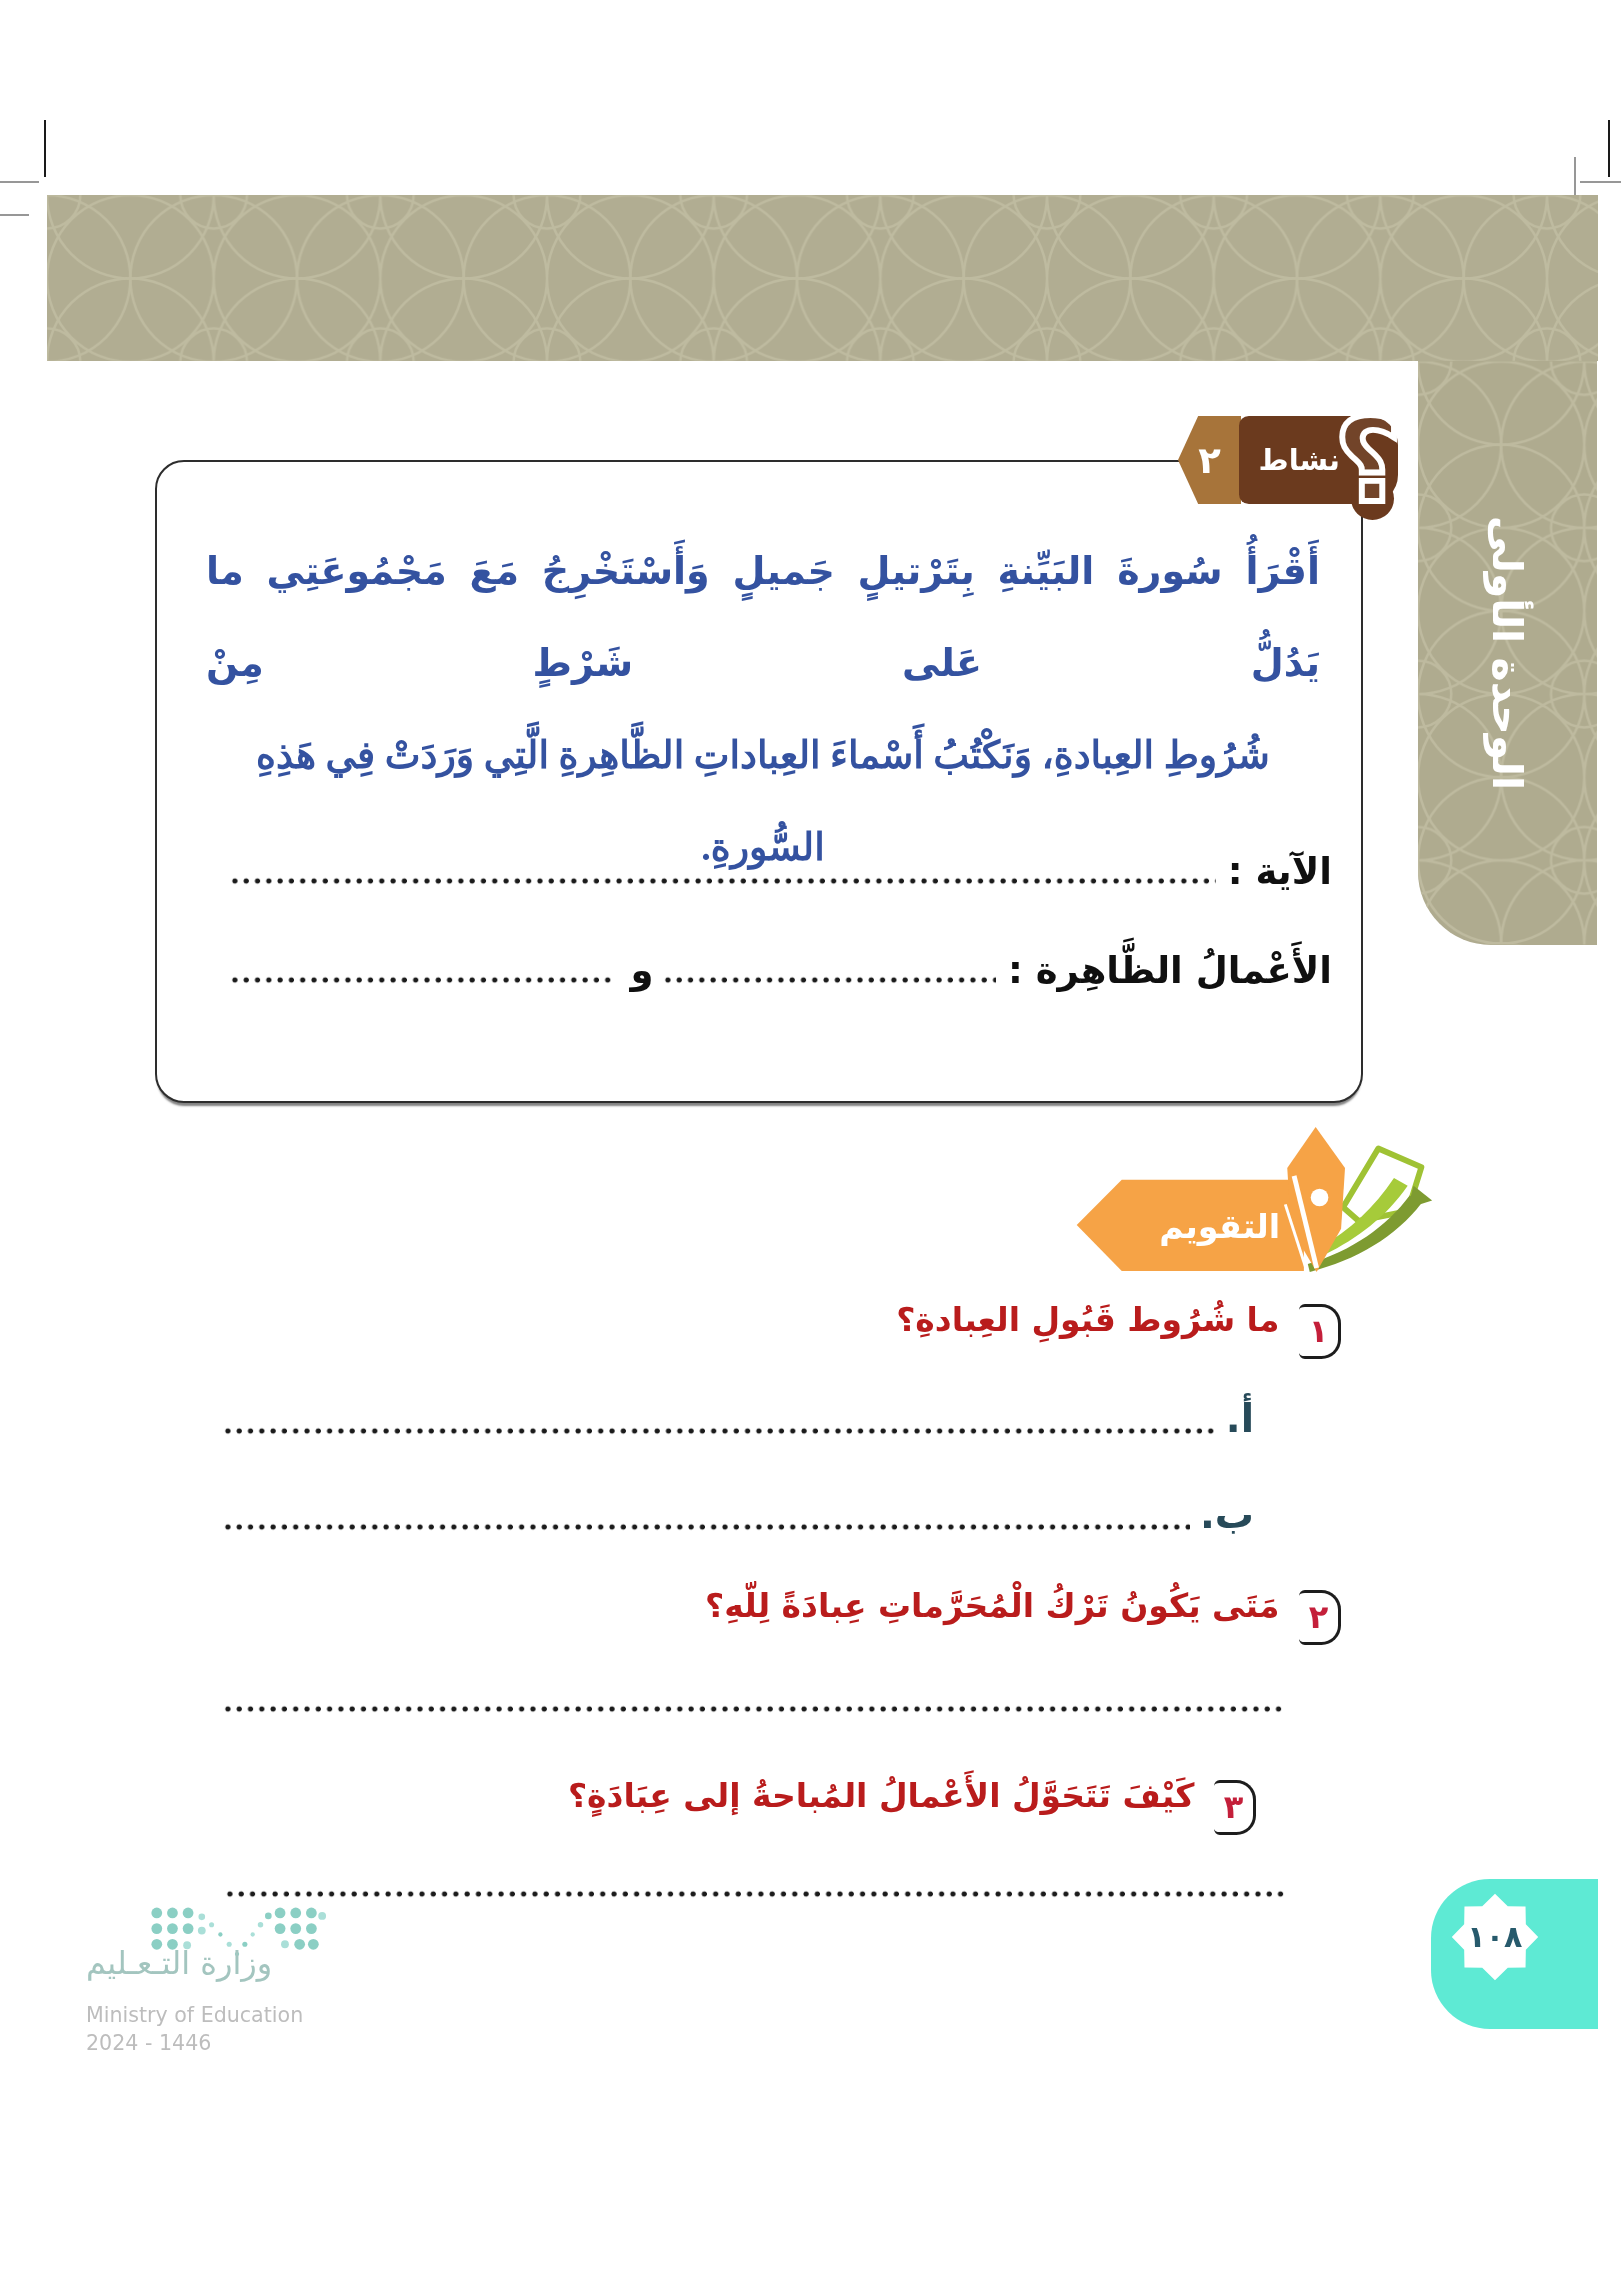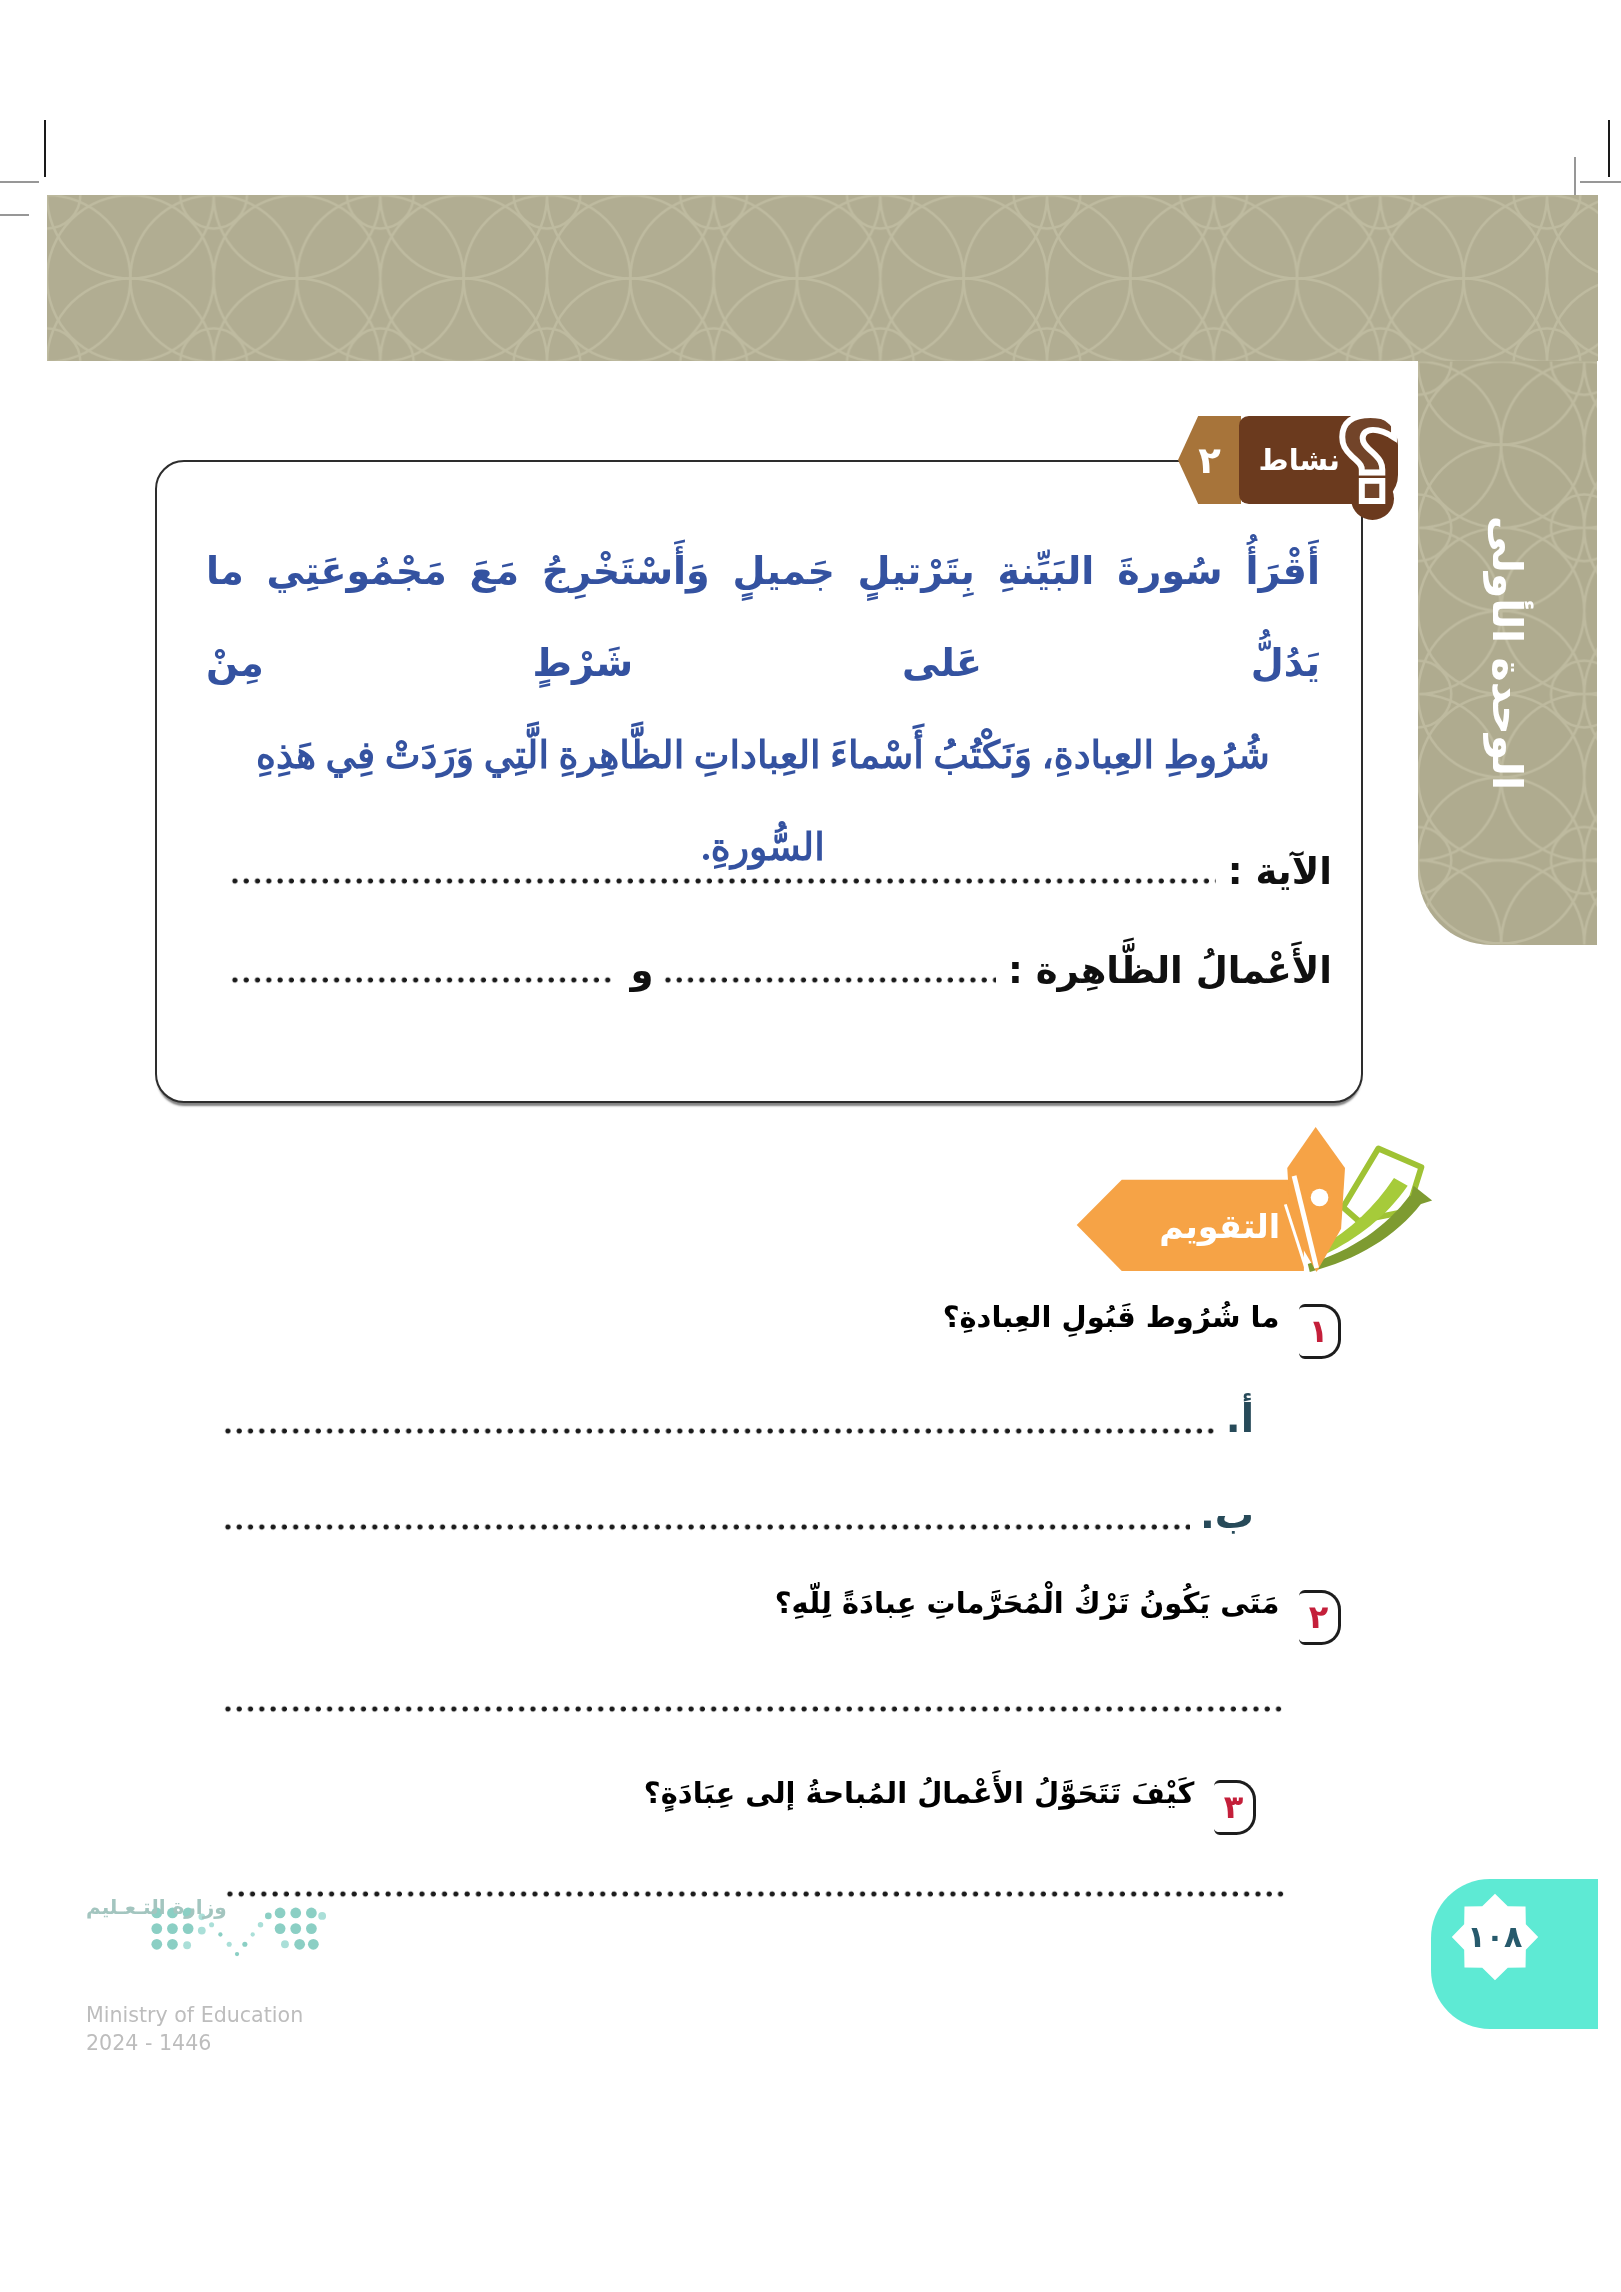--- a/index.html
+++ b/index.html
@@ -47,29 +47,29 @@
       font-size:116px;font-weight:700;color:rgba(255,255,255,.05);-webkit-text-stroke:5.9px #ffffff;}
 
   
   .eval-svg{position:absolute;left:1063px;top:1111px;width:377px;height:172px;}
 
   
   .q-row{position:absolute;display:flex;direction:rtl;gap:19.6px;align-items:flex-start;}
   .q-badge{flex:0 0 auto;width:39px;height:49px;border:3.4px solid #1d1d1d;border-left:0;
            border-radius:5.9px 19.6px 19.6px 5.9px;display:flex;align-items:center;justify-content:center;margin-top:3.9px;}
   .q-badge span{color:#c41f3a;font-size:32px;font-weight:700;}
-  .q-text{color:#000000;font-size:29px;font-weight:700;white-space:nowrap;}
+  .q-text{color:#b91c1c;font-size:33px;font-weight:700;white-space:nowrap;}
   .ans-row{position:absolute;display:flex;direction:rtl;align-items:flex-end;}
   .ans-row .marker{color:#274a59;font-size:39px;font-weight:700;margin-left:9.8px;}
   .ans-row .dotline{flex:1 1 auto;margin-bottom:3.9px;}
   .ans-line{position:absolute;height:11.8px;}
 
   
   .moe-logo-svg{position:absolute;left:147px;top:1903px;width:182px;height:61px;}
-  .moe-ar{position:absolute;left:86px;top:1895px;color:#a3c5bf;font-size:20px;font-weight:700;direction:rtl;}
+  .moe-ar{position:absolute;left:86px;top:1944px;color:#a3c5bf;font-size:32px;font-weight:400;direction:rtl;}
   .moe-en{position:absolute;left:86px;top:2003px;color:#bdbdbd;font-size:20.6px;}
   .moe-year{position:absolute;left:86px;top:2031px;color:#bdbdbd;font-size:20.6px;}
 
   .page-tab{position:absolute;left:1431px;top:1866px;width:167px;height:150px;background:#5eead4;
             border-radius:59px 0 0 59px;margin-top:13px;}
   .page-tab svg{position:absolute;left:9.8px;top:3.9px;}
   .page-tab .num{position:absolute;left:9.8px;top:3.9px;width:108px;height:108px;display:flex;align-items:center;
                  justify-content:center;color:#275a6c;font-size:30px;font-weight:700;}
 </style>
 </head>

